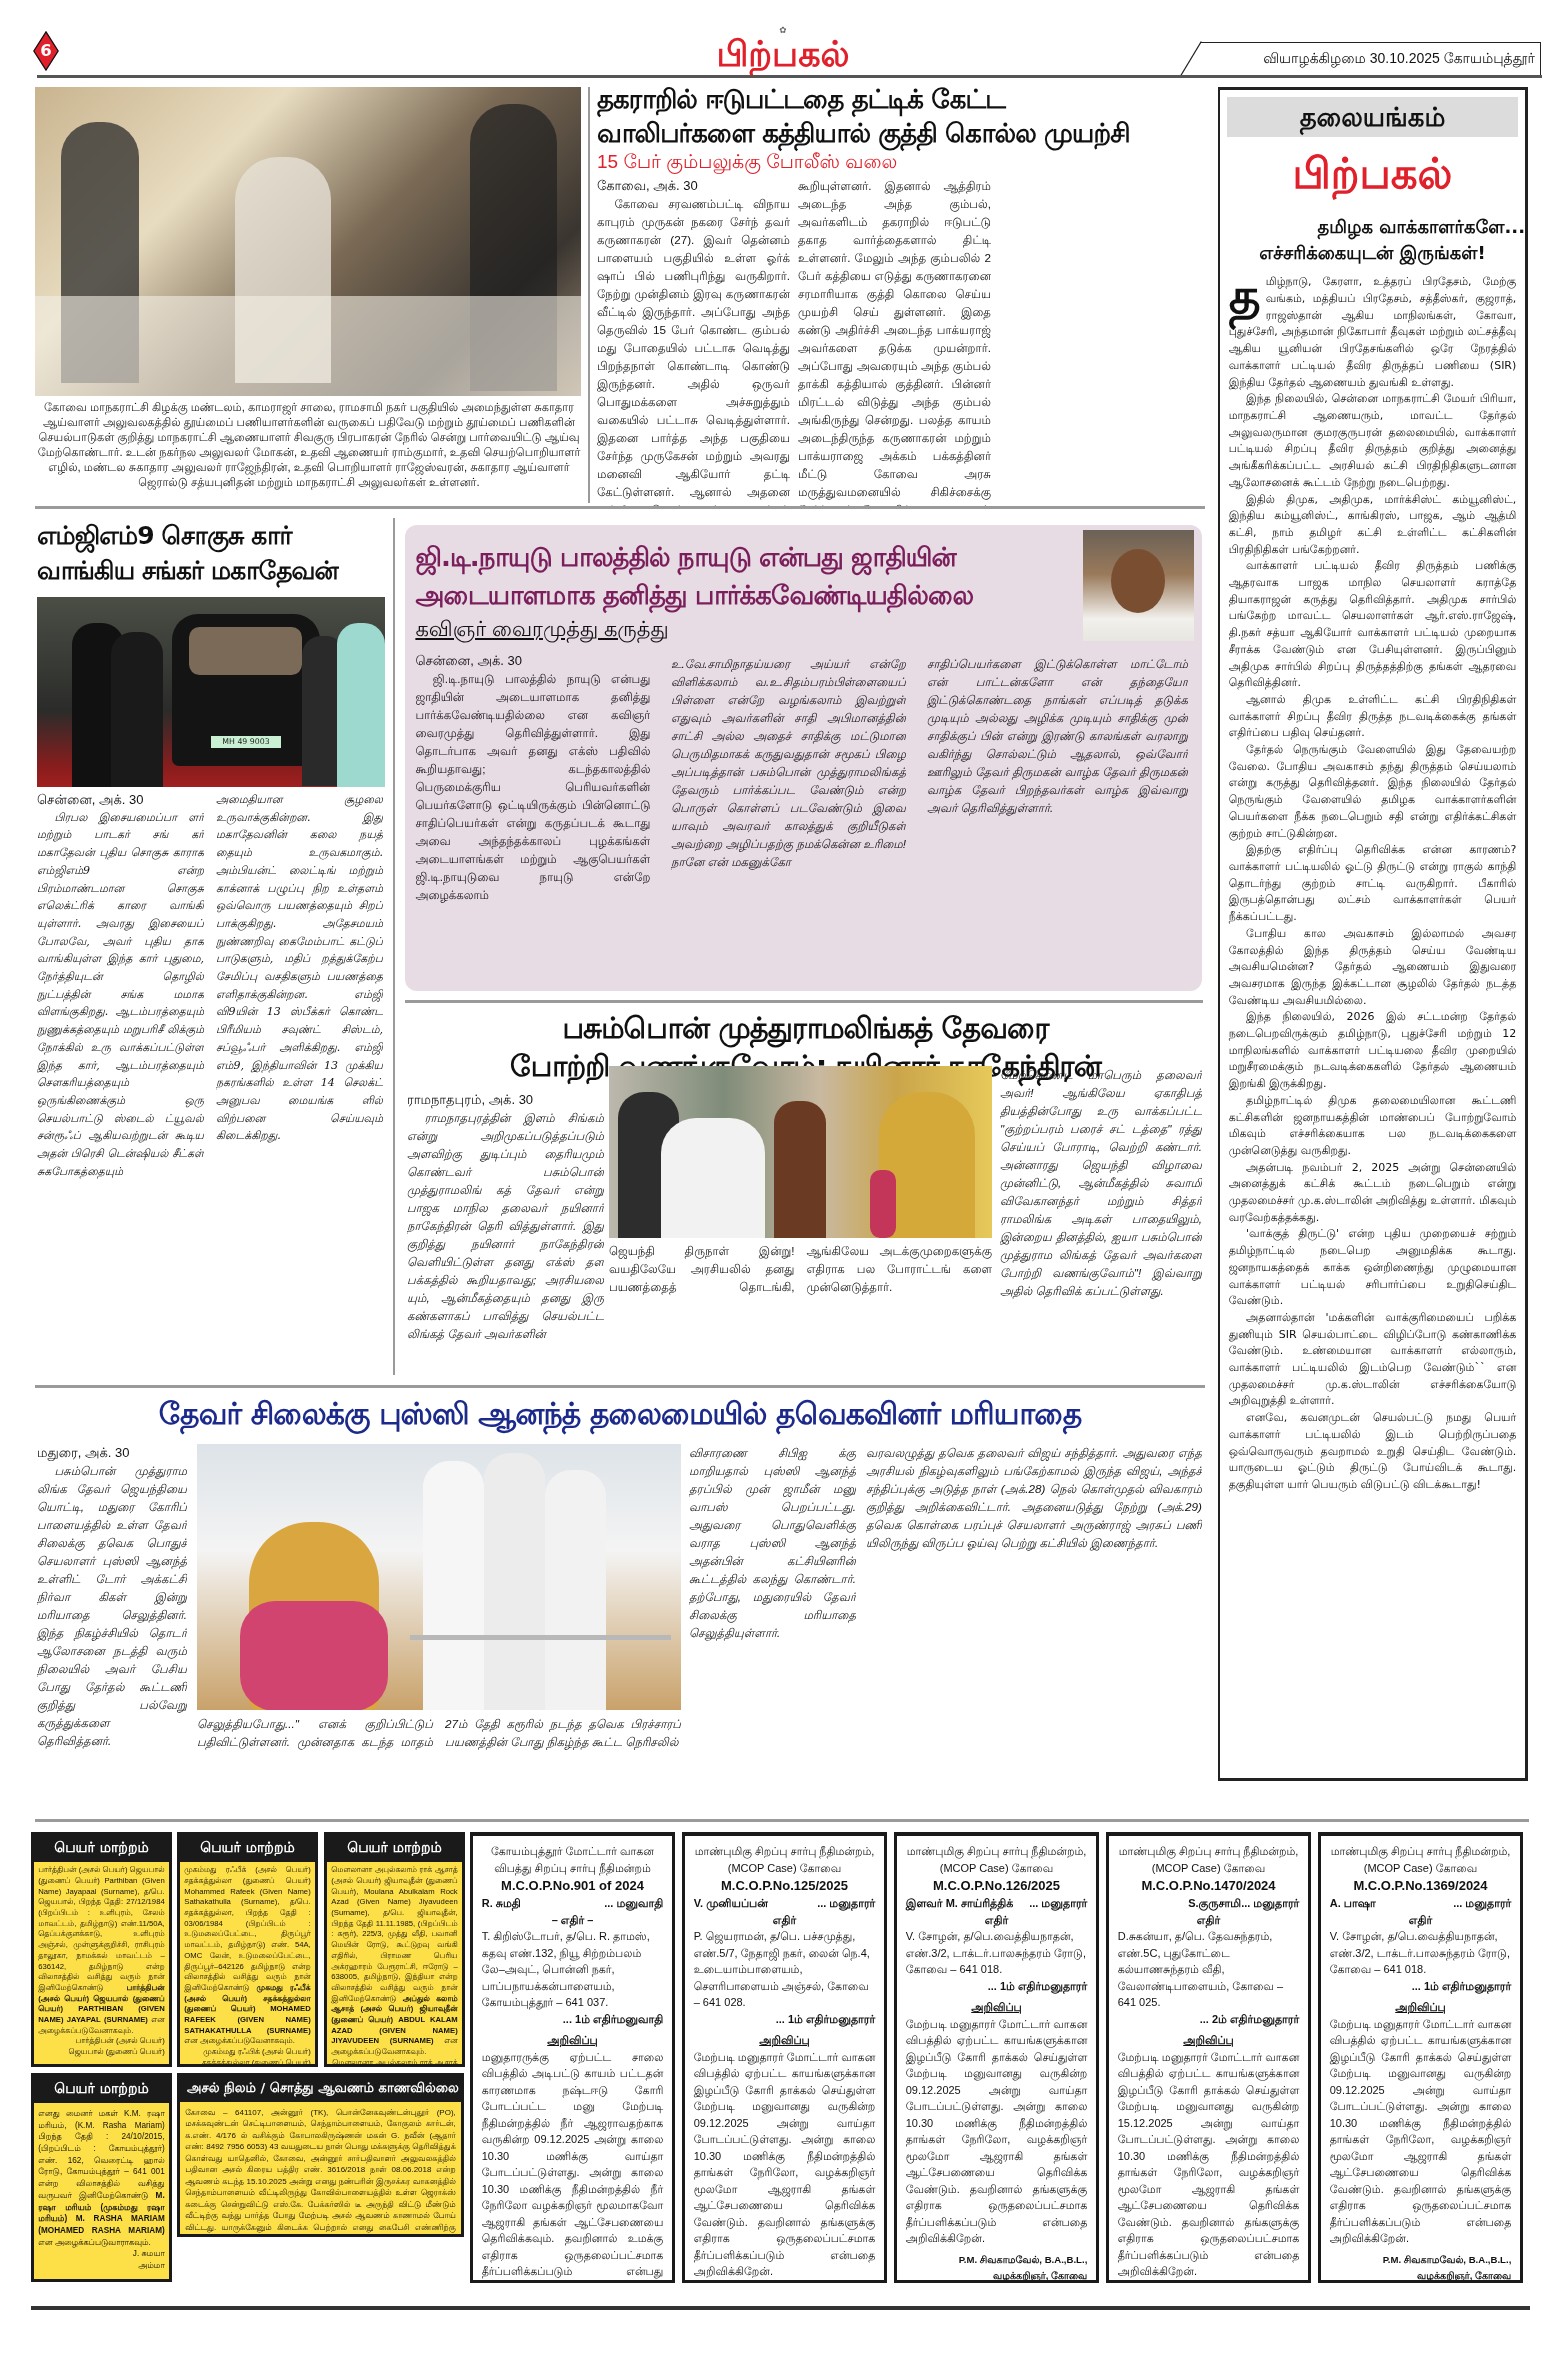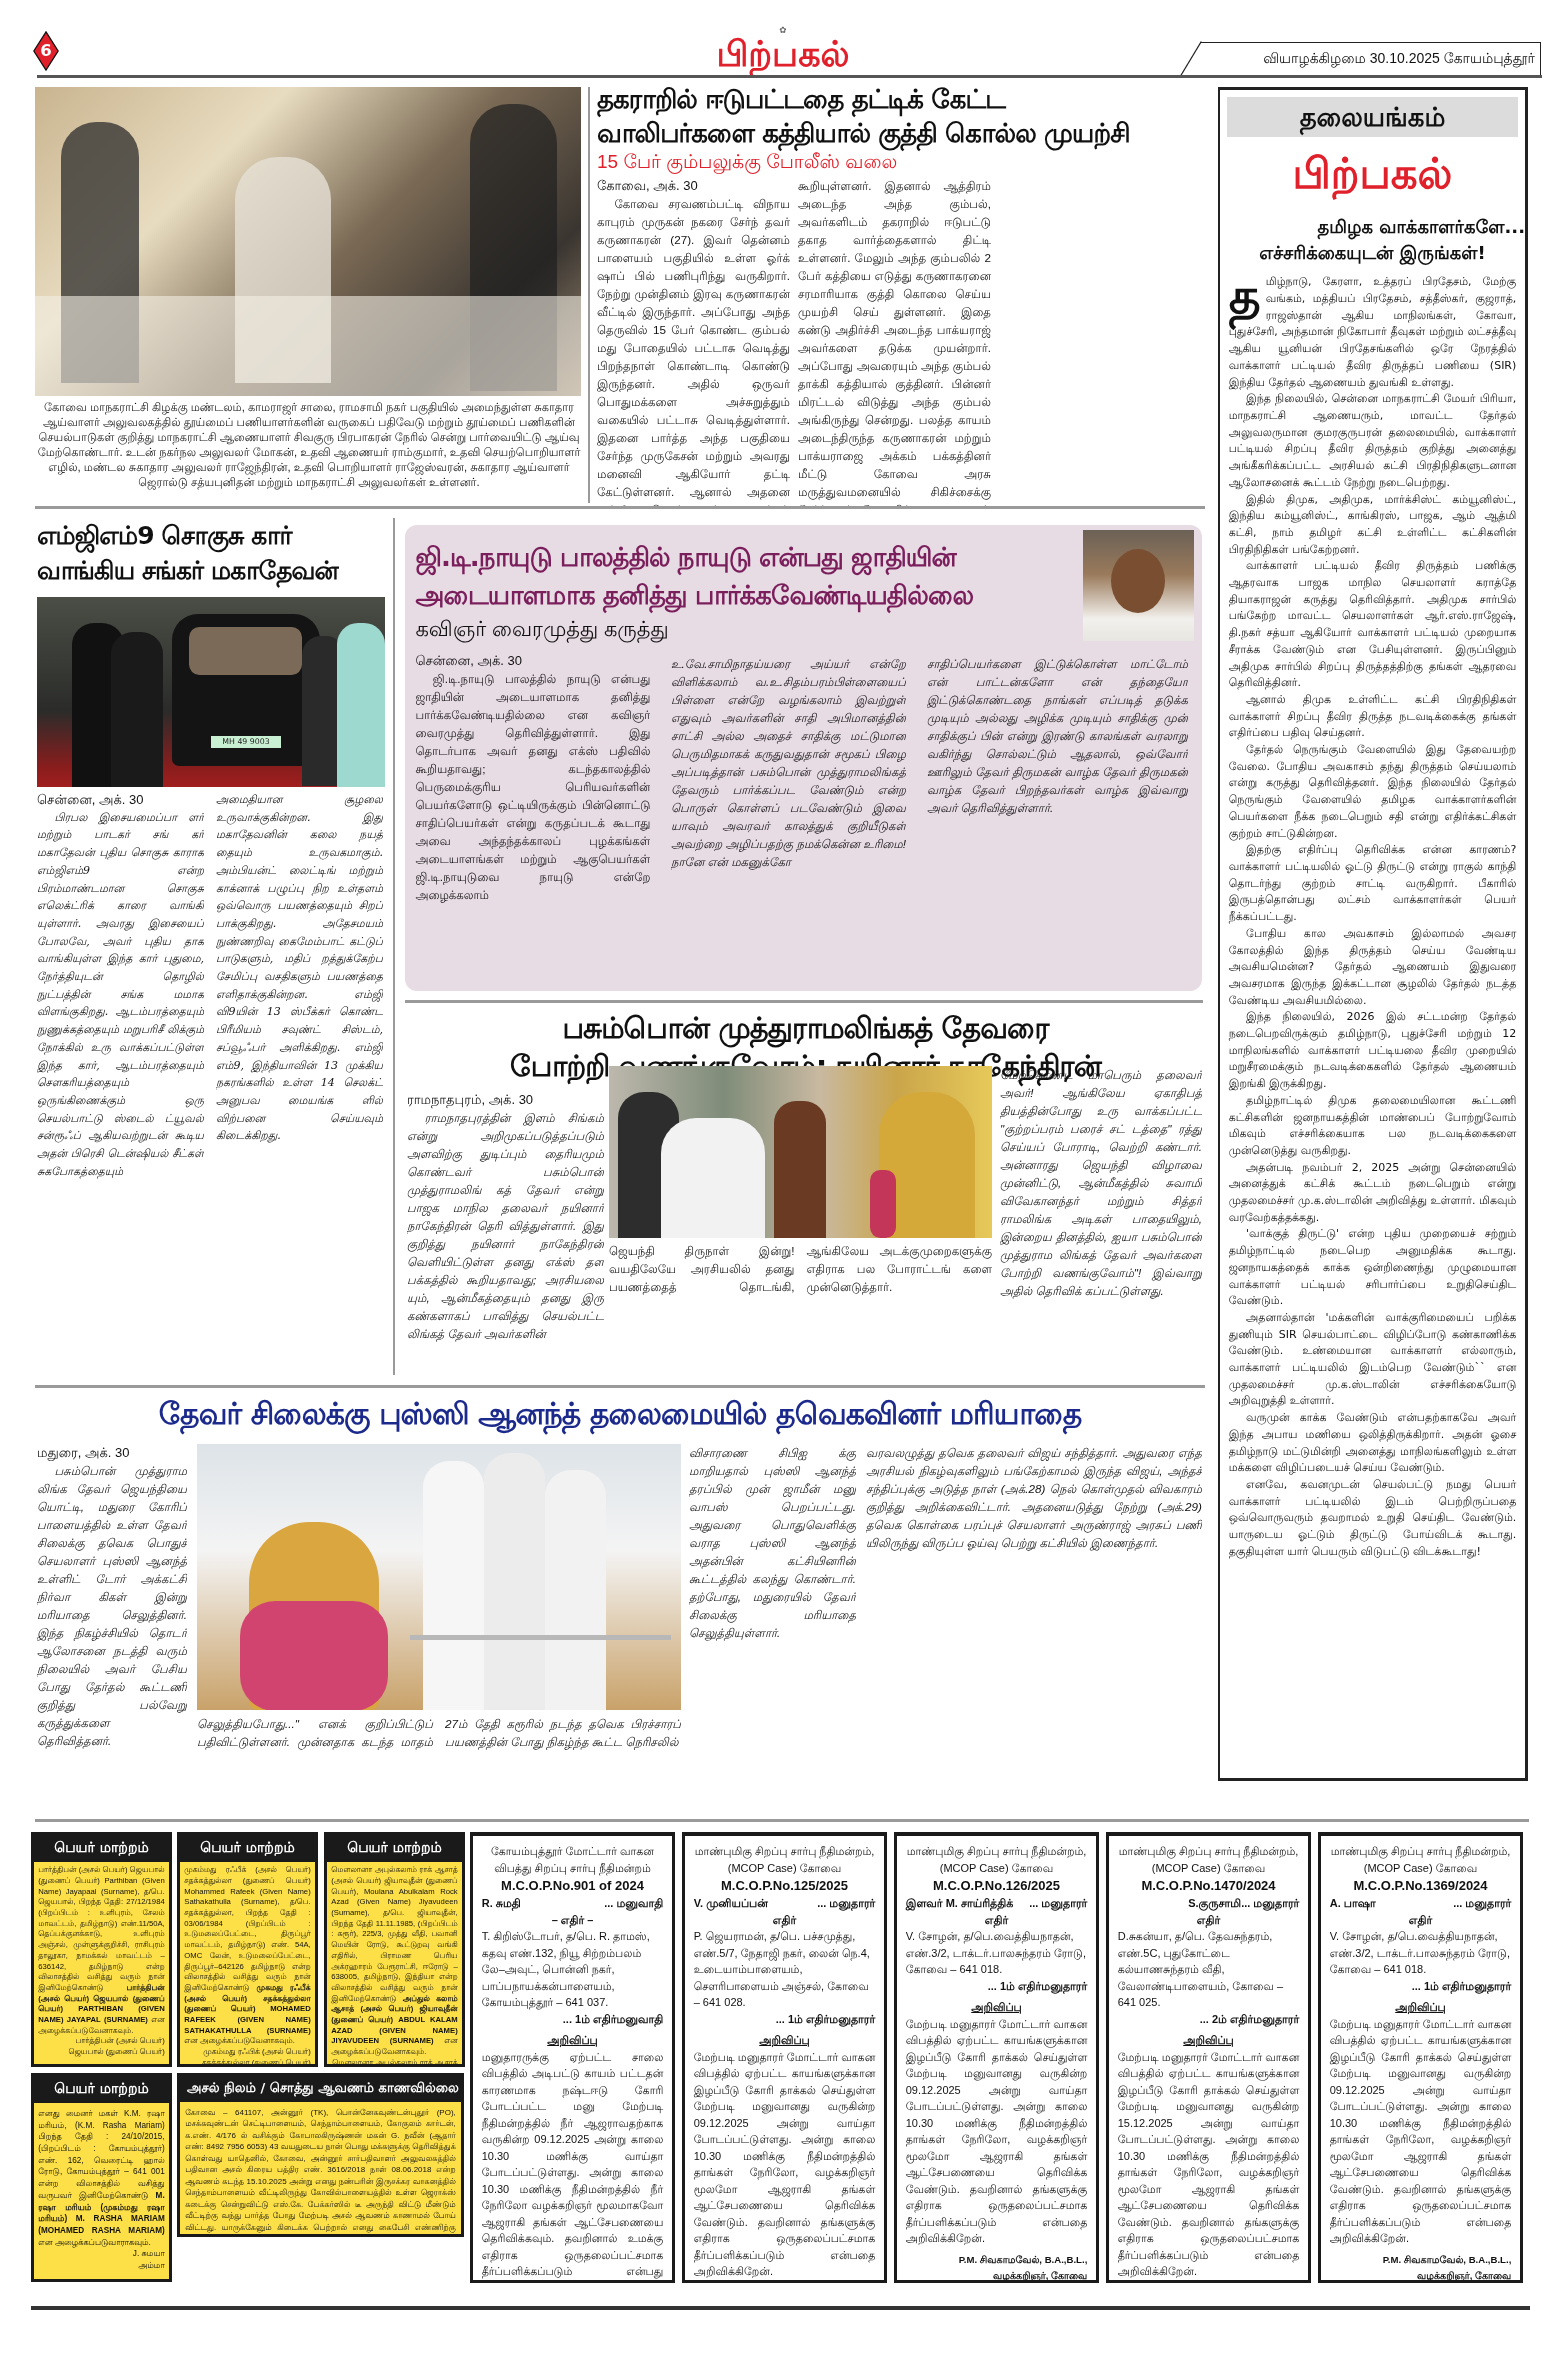--- a/index.html
+++ b/index.html
@@ -77,21 +77,20 @@
         <p style="text-indent: 17.4px;">வாக்காளர் பட்டியல் தீவிர திருத்தம் பணிக்கு ஆதரவாக பாஜக மாநில செயலாளர் கராத்தே தியாகராஜன் கருத்து தெரிவித்தார். அதிமுக சார்பில் பங்கேற்ற மாவட்ட செயலாளர்கள் ஆர்.எஸ்.ராஜேஷ், தி.நகர் சத்யா ஆகியோர் வாக்காளர் பட்டியல் முறையாக சீராக்க வேண்டும் என பேசியுள்ளனர். இருப்பினும் அதிமுக சார்பில் சிறப்பு திருத்தத்திற்கு தங்கள் ஆதரவை தெரிவித்தினர்.</p>
         <p style="text-indent: 17.4px;">ஆனால் திமுக உள்ளிட்ட கட்சி பிரதிநிதிகள் வாக்காளர் சிறப்பு தீவிர திருத்த நடவடிக்கைக்கு தங்கள் எதிர்ப்பை பதிவு செய்தனர்.</p>
         <p style="text-indent: 17.4px;">தேர்தல் நெருங்கும் வேளையில் இது தேவையற்ற வேலை. போதிய அவகாசம் தந்து திருத்தம் செய்யலாம் என்று கருத்து தெரிவித்தனர். இந்த நிலையில் தேர்தல் நெருங்கும் வேளையில் தமிழக வாக்காளர்களின் பெயர்களை நீக்க நடைபெறும் சதி என்று எதிர்க்கட்சிகள் குற்றம் சாட்டுகின்றன.</p>
         <p style="text-indent: 17.4px;">இதற்கு எதிர்ப்பு தெரிவிக்க என்ன காரணம்? வாக்காளர் பட்டியலில் ஓட்டு திருட்டு என்று ராகுல் காந்தி தொடர்ந்து குற்றம் சாட்டி வருகிறார். பீகாரில் இருபத்தொன்பது லட்சம் வாக்காளர்கள் பெயர் நீக்கப்பட்டது.</p>
         <p style="text-indent: 17.4px;">போதிய கால அவகாசம் இல்லாமல் அவசர கோலத்தில் இந்த திருத்தம் செய்ய வேண்டிய அவசியமென்ன? தேர்தல் ஆணையம் இதுவரை அவசரமாக இருந்த இக்கட்டான சூழலில் தேர்தல் நடத்த வேண்டிய அவசியமில்லை.</p>
         <p style="text-indent: 17.4px;">இந்த நிலையில், 2026 இல் சட்டமன்ற தேர்தல் நடைபெறவிருக்கும் தமிழ்நாடு, புதுச்சேரி மற்றும் 12 மாநிலங்களில் வாக்காளர் பட்டியலை தீவிர முறையில் மறுசீரமைக்கும் நடவடிக்கைகளில் தேர்தல் ஆணையம் இறங்கி இருக்கிறது.</p>
         <p style="text-indent: 17.4px;">தமிழ்நாட்டில் திமுக தலைமையிலான கூட்டணி கட்சிகளின் ஜனநாயகத்தின் மாண்பைப் போற்றுவோம் மிகவும் எச்சரிக்கையாக பல நடவடிக்கைகளை முன்னெடுத்து வருகிறது.</p>
         <p style="text-indent: 17.4px;">அதன்படி நவம்பர் 2, 2025 அன்று சென்னையில் அனைத்துக் கட்சிக் கூட்டம் நடைபெறும் என்று முதலமைச்சர் மு.க.ஸ்டாலின் அறிவித்து உள்ளார். மிகவும் வரவேற்கத்தக்கது.</p>
         <p style="text-indent: 17.4px;">'வாக்குத் திருட்டு' என்ற புதிய முறையைச் சற்றும் தமிழ்நாட்டில் நடைபெற அனுமதிக்க கூடாது. ஜனநாயகத்தைக் காக்க ஒன்றிணைந்து முழுமையான வாக்காளர் பட்டியல் சரிபார்ப்பை உறுதிசெய்திட வேண்டும்.</p>
         <p style="text-indent: 17.4px;">அதனால்தான் 'மக்களின் வாக்குரிமையைப் பறிக்க துணியும் SIR செயல்பாட்டை விழிப்போடு கண்காணிக்க வேண்டும். உண்மையான வாக்காளர் எல்லாரும், வாக்காளர் பட்டியலில் இடம்பெற வேண்டும்`` என முதலமைச்சர் மு.க.ஸ்டாலின் எச்சரிக்கையோடு அறிவுறுத்தி உள்ளார்.</p>
-        <p style="text-indent: 17.4px;">வருமுன் காக்க வேண்டும் என்பதற்காகவே அவர் இந்த அபாய மணியை ஒலித்திருக்கிறார். அதன் ஓசை தமிழ்நாடு மட்டுமின்றி அனைத்து மாநிலங்களிலும் உள்ள மக்களை விழிப்படையச் செய்ய வேண்டும்.</p>
         <p style="text-indent: 17.4px;">எனவே, கவனமுடன் செயல்பட்டு நமது பெயர் வாக்காளர் பட்டியலில் இடம் பெற்றிருப்பதை ஒவ்வொருவரும் தவறாமல் உறுதி செய்திட வேண்டும். யாருடைய ஓட்டும் திருட்டு போய்விடக் கூடாது. தகுதியுள்ள யார் பெயரும் விடுபட்டு விடக்கூடாது!</p>
       </div>
   </div>
 </div>
 
 <div class="abs headline" style="left:37px;top:518px;width:365px;font-size:25px;line-height:35px;">எம்ஜிஎம்9 சொகுசு கார்</div>
 <div class="abs headline" style="left:37px;top:553px;width:365px;font-size:25px;line-height:35px;">வாங்கிய சங்கர் மகாதேவன்</div>
 <div class="photo" style="left:37px;top:597px;width:348px;height:190px;background:linear-gradient(180deg,#4a4e45 0%,#2b2c2a 60%,#8a1d1d 90%,#a11f1f 100%);">
   <div class="abs" style="left:135px;top:17.4px;width:148px;height:152px;background:#141414;border-radius:26px 26px 7px 7px;"></div>
   <div class="abs" style="left:152px;top:30px;width:113px;height:48px;background:#7b6a58;border-radius:10.4px;"></div>
@@ -104,21 +103,21 @@
 <div class="col body-text" style="left:37px;top:791px;width:167px;height:584px;font-size:11.7px;line-height:17.7px;">
   <div style="font-size:13px;">சென்னை, அக். 30</div>
   <div style="text-indent:17.4px;font-family:'DejaVu Serif',serif;font-style:italic;font-size:11px;">பிரபல இசையமைப்பா ளர் மற்றும் பாடகர் சங் கர் மகாதேவன் புதிய சொகுசு காராக எம்ஜிஎம்9 என்ற பிரம்மாண்டமான சொகுசு எலெக்ட்ரிக் காரை வாங்கி யுள்ளார். அவரது இசையைப் போலவே, அவர் புதிய தாக வாங்கியுள்ள இந்த கார் புதுமை, நேர்த்தியுடன் தொழில் நுட்பத்தின் சங்க மமாக விளங்குகிறது. ஆடம்பரத்தையும் நுணுக்கத்தையும் மறுபரிசீ லிக்கும் நோக்கில் உரு வாக்கப்பட்டுள்ள இந்த கார், ஆடம்பரத்தையும் செளகரியத்தையும் ஒருங்கிணைக்கும் ஒரு செயல்பாட்டு ஸ்டைல் ட்யூவல் சன்ரூஃப் ஆகியவற்றுடன் கூடிய அதன் பிரெசி டென்ஷியல் சீட்கள் சுகபோகத்தையும்</div>
 </div>
 <div class="col body-text" style="left:216px;top:791px;width:167px;height:584px;font-family:'DejaVu Serif',serif;font-style:italic;font-size:11px;line-height:17.7px;">அமைதியான சூழலை உருவாக்குகின்றன. இது மகாதேவனின் கலை நயத் தையும் உருவகமாகும். அம்பியன்ட் லைட்டிங் மற்றும் காக்னாக் பழுப்பு நிற உள்தளம் ஒவ்வொரு பயணத்தையும் சிறப் பாக்குகிறது. அதேசமயம் நுண்ணறிவு கைமேம்பாட் கட்டுப் பாடுகளும், மதிப் றத்துக்கேற்ப சேமிப்பு வசதிகளும் பயணத்தை எளிதாக்குகின்றன. எம்ஜி வி9யின் 13 ஸ்பீக்கர் கொண்ட பிரீமியம் சவுண்ட் சிஸ்டம், சப்வூஃபர் அளிக்கிறது. எம்ஜி எம்9, இந்தியாவின் 13 முக்கிய நகரங்களில் உள்ள 14 செலக்ட் அனுபவ மையங்க ளில் விற்பனை செய்யவும் கிடைக்கிறது.</div>
 <div class="vrule" style="left:393px;top:518px;height:857px;"></div>
 
 <div class="abs" style="left:405px;top:525px;width:797px;height:466px;background:#e7dbe4;border-radius:12px;">
   <div class="abs headline" style="left:10.4px;top:14px;width:661px;font-size:26px;line-height:37px;color:#7a1f5c;">ஜி.டி.நாயுடு பாலத்தில் நாயுடு என்பது ஜாதியின்</div>
   <div class="abs headline" style="left:10.4px;top:52px;width:661px;font-size:26px;line-height:37px;color:#7a1f5c;">அடையாளமாக தனித்து பார்க்கவேண்டியதில்லை</div>
-  <div class="abs" style="left:10.4px;top:90px;width:609px;font-size:21px;line-height:28px;font-family:'Liberation Sans',sans-serif;">கவிஞர் வைரமுத்து கருத்து</div>
+  <div class="abs" style="left:10.4px;top:90px;width:609px;font-size:21px;line-height:28px;font-family:'Liberation Sans',sans-serif;text-decoration:underline;">கவிஞர் வைரமுத்து கருத்து</div>
   <div class="photo" style="left:678px;top:5.2px;width:111px;height:111px;background:linear-gradient(180deg,#6b6156 0%,#9a7a5b 40%,#f2f0ec 80%,#e8e6e0 100%);">
     <div class="abs" style="left:28px;top:19px;width:54px;height:64px;background:#7a4f31;border-radius:50%;"></div>
   </div>
   <div class="col body-text" style="left:10.4px;top:127px;width:235px;height:332px;line-height:18px;">
     <div style="font-size:13px;">சென்னை, அக். 30</div>
     <div style="text-indent:17.4px;">ஜி.டி.நாயுடு பாலத்தில் நாயுடு என்பது ஜாதியின் அடையாளமாக தனித்து பார்க்கவேண்டியதில்லை என கவிஞர் வைரமுத்து தெரிவித்துள்ளார். இது தொடர்பாக அவர் தனது எக்ஸ் பதிவில் கூறியதாவது; கடந்தகாலத்தில் பெருமைக்குரிய பெரியவர்களின் பெயர்களோடு ஒட்டியிருக்கும் பின்னொட்டு சாதிப்பெயர்கள் என்று கருதப்படக் கூடாது அவை அந்தந்தக்காலப் புழக்கங்கள் அடையாளங்கள் மற்றும் ஆகுபெயர்கள் ஜி.டி.நாயுடுவை நாயுடு என்றே அழைக்கலாம்</div>
   </div>
   <div class="col body-text" style="left:266px;top:130px;width:235px;height:329px;font-style:italic;line-height:18px;">உ.வே.சாமிநாதய்யரை அய்யர் என்றே விளிக்கலாம் வ.உ.சிதம்பரம்பிள்ளையைப் பிள்ளை என்றே வழங்கலாம் இவற்றுள் எதுவும் அவர்களின் சாதி அபிமானத்தின் சாட்சி அல்ல அதைச் சாதிக்கு மட்டுமான பெருமிதமாகக் கருதுவதுதான் சமூகப் பிழை அப்படித்தான் பசும்பொன் முத்துராமலிங்கத் தேவரும் பார்க்கப்பட வேண்டும் என்ற பொருள் கொள்ளப் படவேண்டும் இவை யாவும் அவரவர் காலத்துக் குறியீடுகள் அவற்றை அழிப்பதற்கு நமக்கென்ன உரிமை! நானே என் மகனுக்கோ</div>
   <div class="col body-text" style="left:522px;top:130px;width:261px;height:329px;font-style:italic;line-height:18px;">சாதிப்பெயர்களை இட்டுக்கொள்ள மாட்டோம் என் பாட்டன்களோ என் தந்தையோ இட்டுக்கொண்டதை நாங்கள் எப்படித் தடுக்க முடியும் அல்லது அழிக்க முடியும் சாதிக்கு முன் சாதிக்குப் பின் என்று இரண்டு காலங்கள் வரலாறு வகிர்ந்து சொல்லட்டும் ஆதலால், ஒவ்வோர் ஊரிலும் தேவர் திருமகன் வாழ்க தேவர் திருமகன் வாழ்க தேவர் பிறந்தவர்கள் வாழ்க இவ்வாறு அவர் தெரிவித்துள்ளார்.</div>
 </div>

